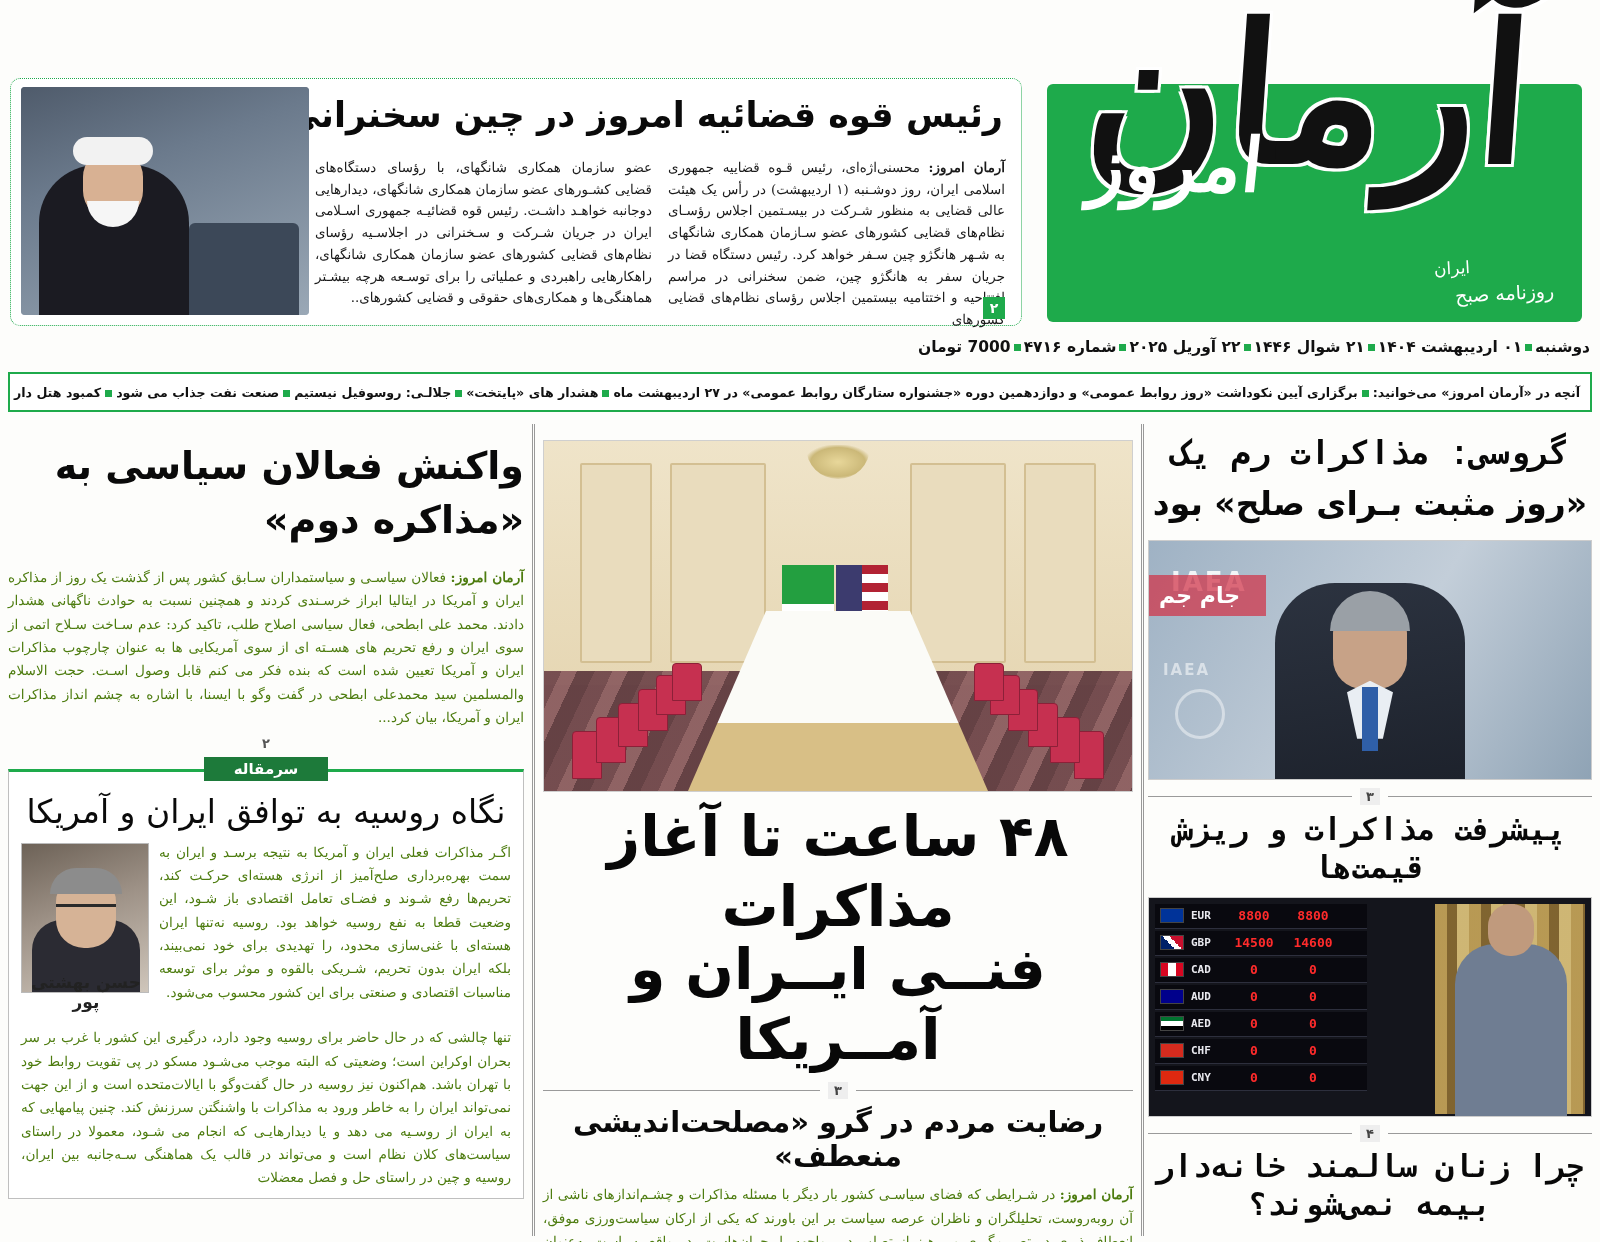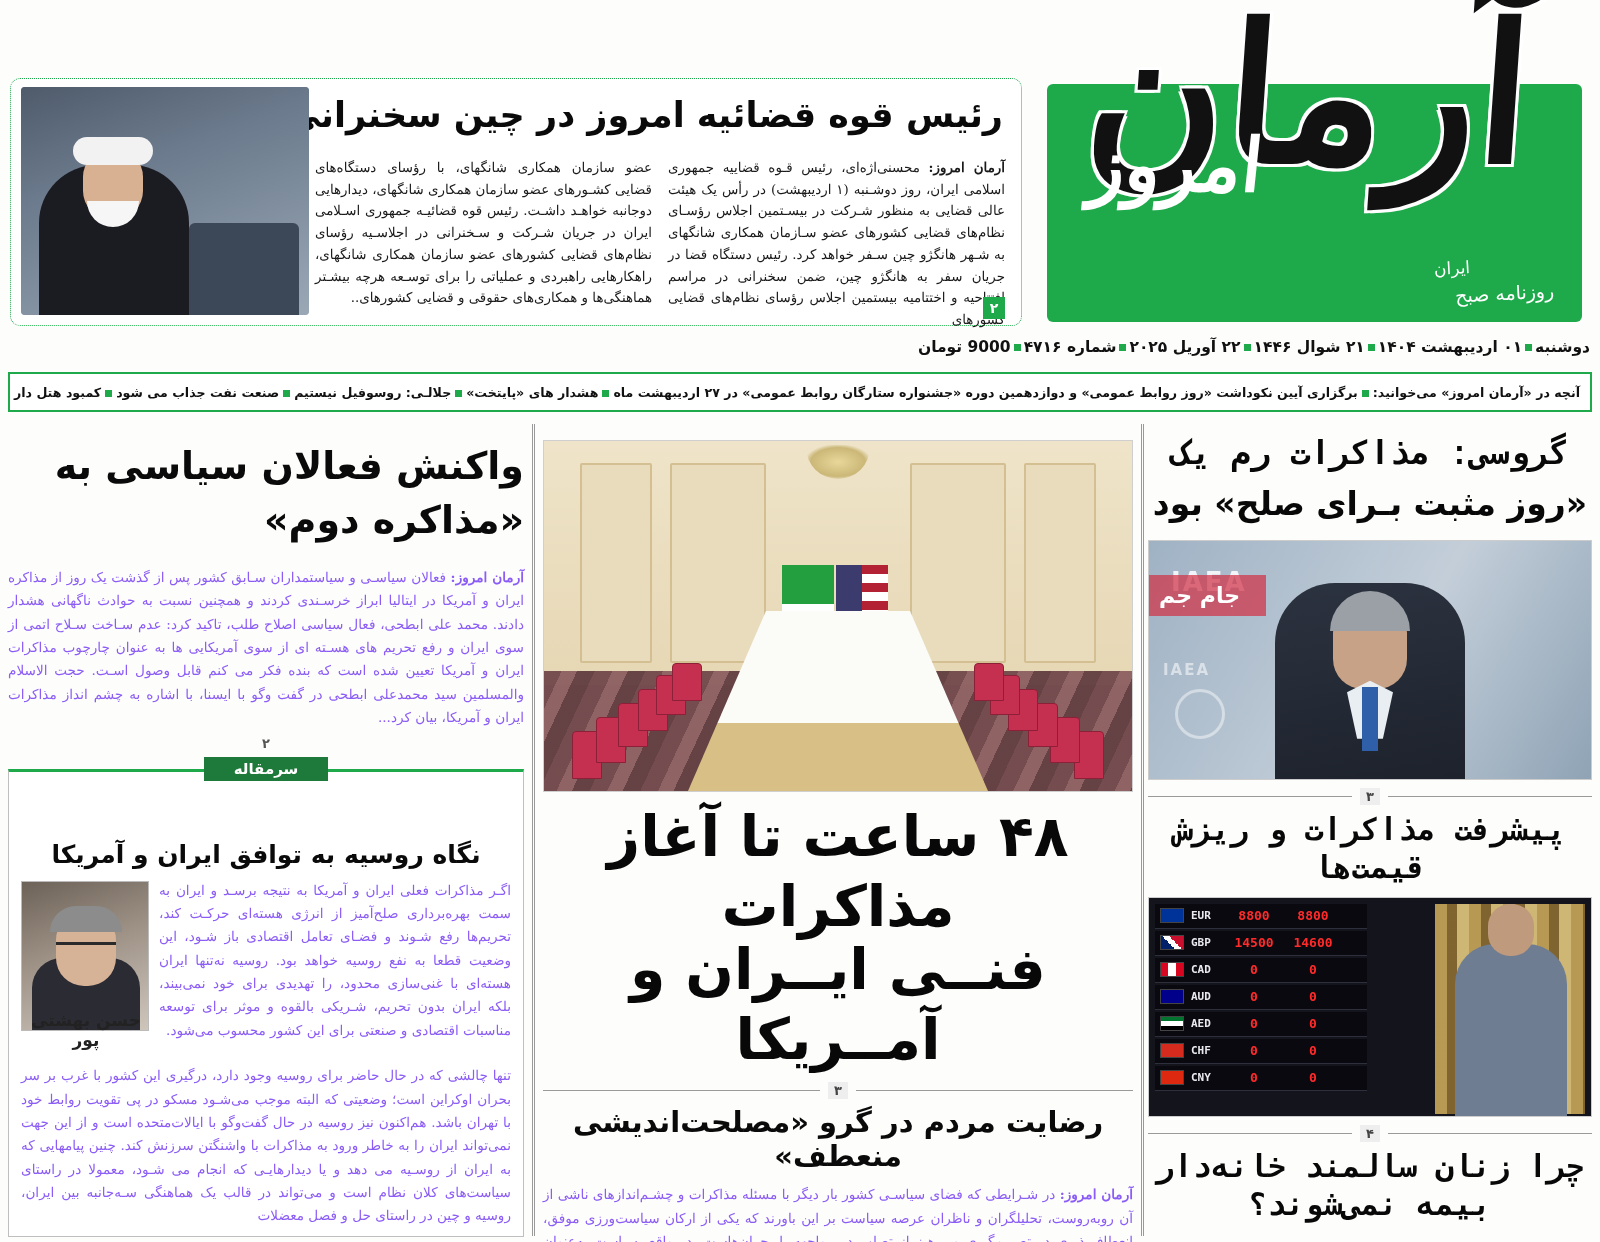--- a/index.html
+++ b/index.html
@@ -203,21 +203,21 @@
     font-weight: bold;
     color: #0a0a0a;
     text-align: right;
     line-height: 1.42;
     letter-spacing: -1px;
     font-family: "DejaVu Sans", "Liberation Sans", sans-serif;
   }
   .body-text {
     font-size: 13.6px;
     line-height: 1.72;
-    color: #8b5cf6;
+    color: #4d7c0f;
     text-align: justify;
     font-family: "DejaVu Serif", "Liberation Serif", serif;
   }
   .pagemark {
     text-align: center;
     color: #555;
     font-size: 13px;
     font-weight: bold;
     margin: 6px 0 2px;
   }
@@ -248,28 +248,27 @@
     z-index: 3;
   }
   .edi-box {
     border: 1px solid #bfbfbf;
     border-top: 3px solid #1eaa4b;
     margin-top: -12px;
     padding: 20px 12px 8px;
     background: #fff;
   }
   .edi-head {
-    font-size: 25px;
-    font-weight: bold;
+    font-size: 33px;
+    font-weight: normal;
     text-align: center;
     color: #0a0a0a;
     letter-spacing: -0.6px;
     margin-bottom: 10px;
     font-family: "DejaVu Sans", "Liberation Sans", sans-serif;
-    margin-top: 48px;
   }
   .edi-photo {
     float: left;
     width: 128px; height: 150px;
     margin: 2px 10px 4px 0;
     border: 1px solid #bbb;
     background: linear-gradient(160deg,#6d6257 0%, #9e9287 45%, #cfc6bb 100%);
     position: relative;
   }
   .edi-caption {
@@ -475,21 +474,21 @@
       <div class="logo-sub">روزنامه صبح</div>
       <div class="logo-sub2">ایران</div>
     </div>
     <div class="logo-word">
       <span>آرمان</span>
     </div>
     <div style="position:absolute;top:110px;right:330px;font-family:'DejaVu Serif',serif;font-size:74px;color:#fff;font-weight:bold;transform:skewX(-6deg);">امروز</div>
   </div>
 
   <div class="dateline">
-    <span>دوشنبه</span><span class="sq"></span><span>۰۱ اردیبهشت ۱۴۰۴</span><span class="sq"></span><span>۲۱ شوال ۱۴۴۶</span><span class="sq"></span><span>۲۲ آوریل ۲۰۲۵</span><span class="sq"></span><span>شماره ۴۷۱۶</span><span class="sq"></span><span>9000 تومان</span>
+    <span>دوشنبه</span><span class="sq"></span><span>۰۱ اردیبهشت ۱۴۰۴</span><span class="sq"></span><span>۲۱ شوال ۱۴۴۶</span><span class="sq"></span><span>۲۲ آوریل ۲۰۲۵</span><span class="sq"></span><span>شماره ۴۷۱۶</span><span class="sq"></span><span>7000 تومان</span>
   </div>
 
   <div class="toparticle">
     <div class="toparticle-head">رئیس قوه قضائیه امروز در چین سخنرانی می کند</div>
     <div class="toparticle-cols">
       <div class="col">
         <span class="lead-tag">آرمان امروز:</span>
         <span>محسنی‌اژه‌ای، رئیس قـوه قضاییه جمهوری اسلامی ایران، روز دوشـنبه (۱ اردیبهشت) در رأس یک هیئت عالی قضایی به منظور شـرکت در بیسـتمین اجلاس رؤسـای نظام‌های قضایی کشورهای عضو سـازمان همکاری شانگهای به شـهر هانگژو چین سـفر خواهد کرد. رئیس دستگاه قضا در جریان سفر به هانگژو چین، ضمن سخنرانی در مراسم افتتاحیه و اختتامیه بیستمین اجلاس رؤسای نظام‌های قضایی کشورهای</span>
       </div>
       <div class="col">عضو سازمان همکاری شانگهای، با رؤسای دستگاه‌های قضایی کشـورهای عضو سازمان همکاری شانگهای، دیدارهایی دوجانبه خواهـد داشـت. رئیس قوه قضائیـه جمهوری اسـلامی ایران در جریان شـرکت و سـخنرانی در اجلاسـیه رؤسای نظام‌های قضایی کشورهای عضو سازمان همکاری شانگهای، راهکارهایی راهبردی و عملیاتی را برای توسـعه هرچه بیشـتر هماهنگی‌ها و همکاری‌های حقوقی و قضایی کشورهای..</div>

